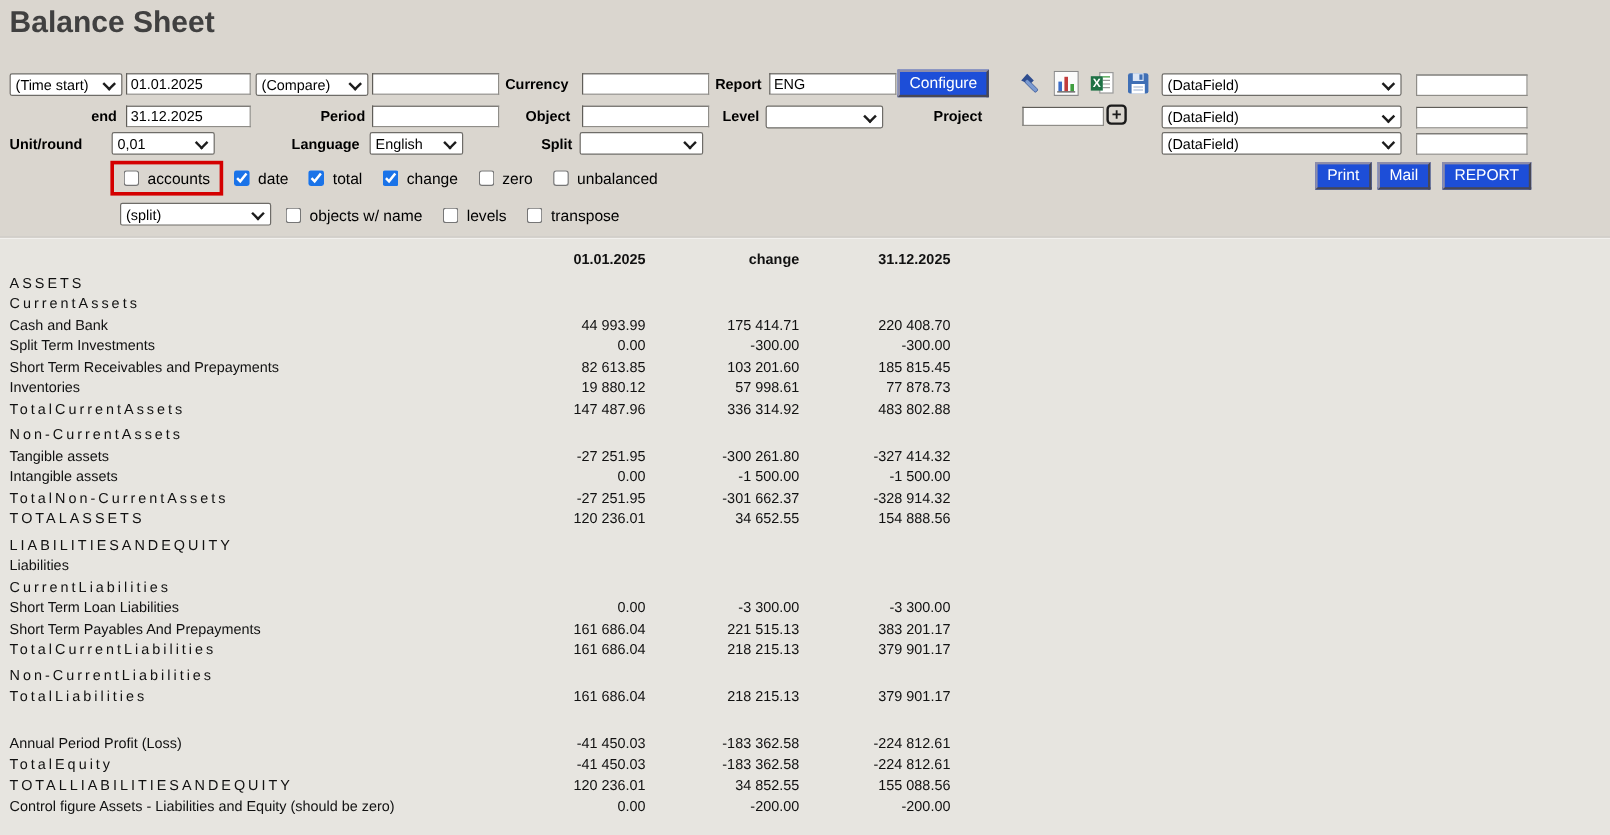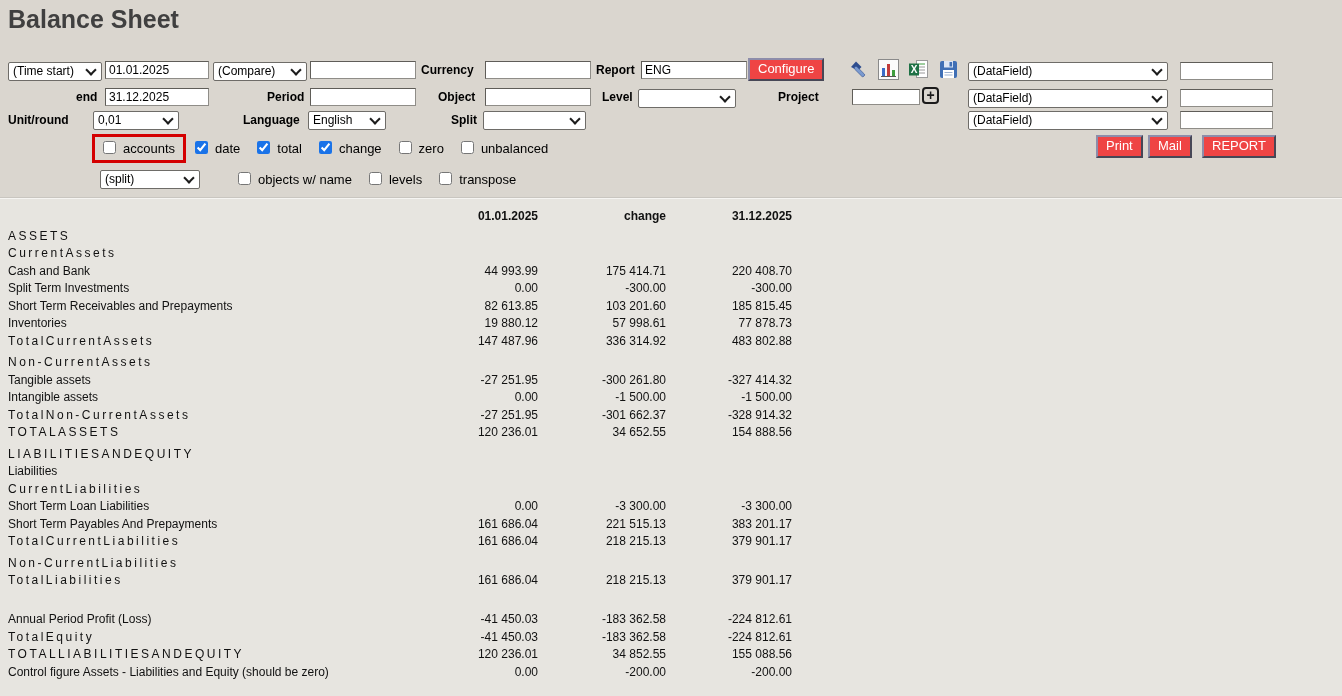--- a/index.html
+++ b/index.html
@@ -13,21 +13,21 @@
   .lbl { position:absolute; font-size:12px; font-weight:bold; color:#000; white-space:nowrap; }
   .inp { position:absolute; height:18px; border:1px solid #8f8d88; border-top-color:#5f5d58; border-left-color:#5f5d58;
          background:#fff; font:12px "Liberation Sans", sans-serif; padding:0 3px; }
   .sel { position:absolute; display:inline-block; }
   .sel select { width:100%; height:19px; -webkit-appearance:none; appearance:none; background:#fff;
                 border:1px solid #6e6c68; border-radius:2px; font:12px "Liberation Sans", sans-serif;
                 padding:0 18px 0 4px; color:#000; }
   .sel::after { content:""; position:absolute; right:7px; top:5px; width:6px; height:6px;
                 border-right:2px solid #1c1c1c; border-bottom:2px solid #1c1c1c;
                 transform:rotate(45deg); pointer-events:none; }
-  .btn { position:absolute; background:#ef4444; color:#fff; border:2px outset #8d8daa;
+  .btn { position:absolute; background:#1d4ed8; color:#fff; border:2px outset #8d8daa;
          font:13px "Liberation Sans", sans-serif; padding:1px 8px 3px 8px; cursor:pointer; }
 
   
   .p-ts      { left:8px;   top:61px; width:94px; }
   .p-start   { left:105px; top:61px; width:104px; }
   .p-cmp     { left:213px; top:61px; width:94px; }
   .p-cmpval  { left:310px; top:61px; width:106px; }
   .l-currency{ left:421px; top:63px; }
   .p-curval  { left:485px; top:61px; width:106px; }
   .l-report  { left:596px; top:63px; }
@@ -63,25 +63,25 @@
   .df { position:absolute; left:968px; width:305px; height:20px; }
   .df1 { top:61px; } .df2 { top:88px; } .df3 { top:110px; }
   .df .sel { left:0; top:0; width:200px; position:absolute; }
   .df input { position:absolute; left:212px; top:1px; width:93px; height:18px; border:1px solid #8f8d88;
               border-top-color:#5f5d58; background:#fff; font:12px "Liberation Sans", sans-serif; padding:0 3px; }
 
   
   .cbrow { position:absolute; display:flex; align-items:center; }
   .r-cb1 { left:96px;  top:134px; height:28px; }
   .r-cb2 { left:238px; top:168px; height:22px; }
-  .cb-item { display:flex; gap:7px; margin-right:17px; font-size:13px; color:#000; cursor:pointer; white-space:nowrap; }
+  .cb-item { display:flex; align-items:center; gap:7px; margin-right:17px; font-size:13px; color:#000; cursor:pointer; white-space:nowrap; }
   .cb-item input { width:13px; height:13px; accent-color:#1a73e8; cursor:pointer; }
   .cb-item.hl { border:3px solid #d40000; padding:4px 8px; margin-left:-4px; margin-right:9px; }
 
-  .p-splitsel { left:100px; top:169px; width:100px; }
+  .p-splitsel { left:100px; top:169px; width:126px; }
 
   .p-print  { left:1096px; top:135px; }
   .p-mail   { left:1148px; top:135px; }
   .p-repbtn { left:1202px; top:135px; }
 
   
   .report { position:absolute; left:0; top:197px; width:1342px; height:499px; background:#e7e5e0;
             border-top:1px solid #c9c6c0; box-shadow:inset 0 1px 0 #f6f5f2; padding:10px 0 0 8px; }
   .rrow { display:grid; grid-template-columns:400px 130px 128px 126px; height:17.5px; line-height:17.5px;
           font-size:12px; color:#111; white-space:nowrap; }

